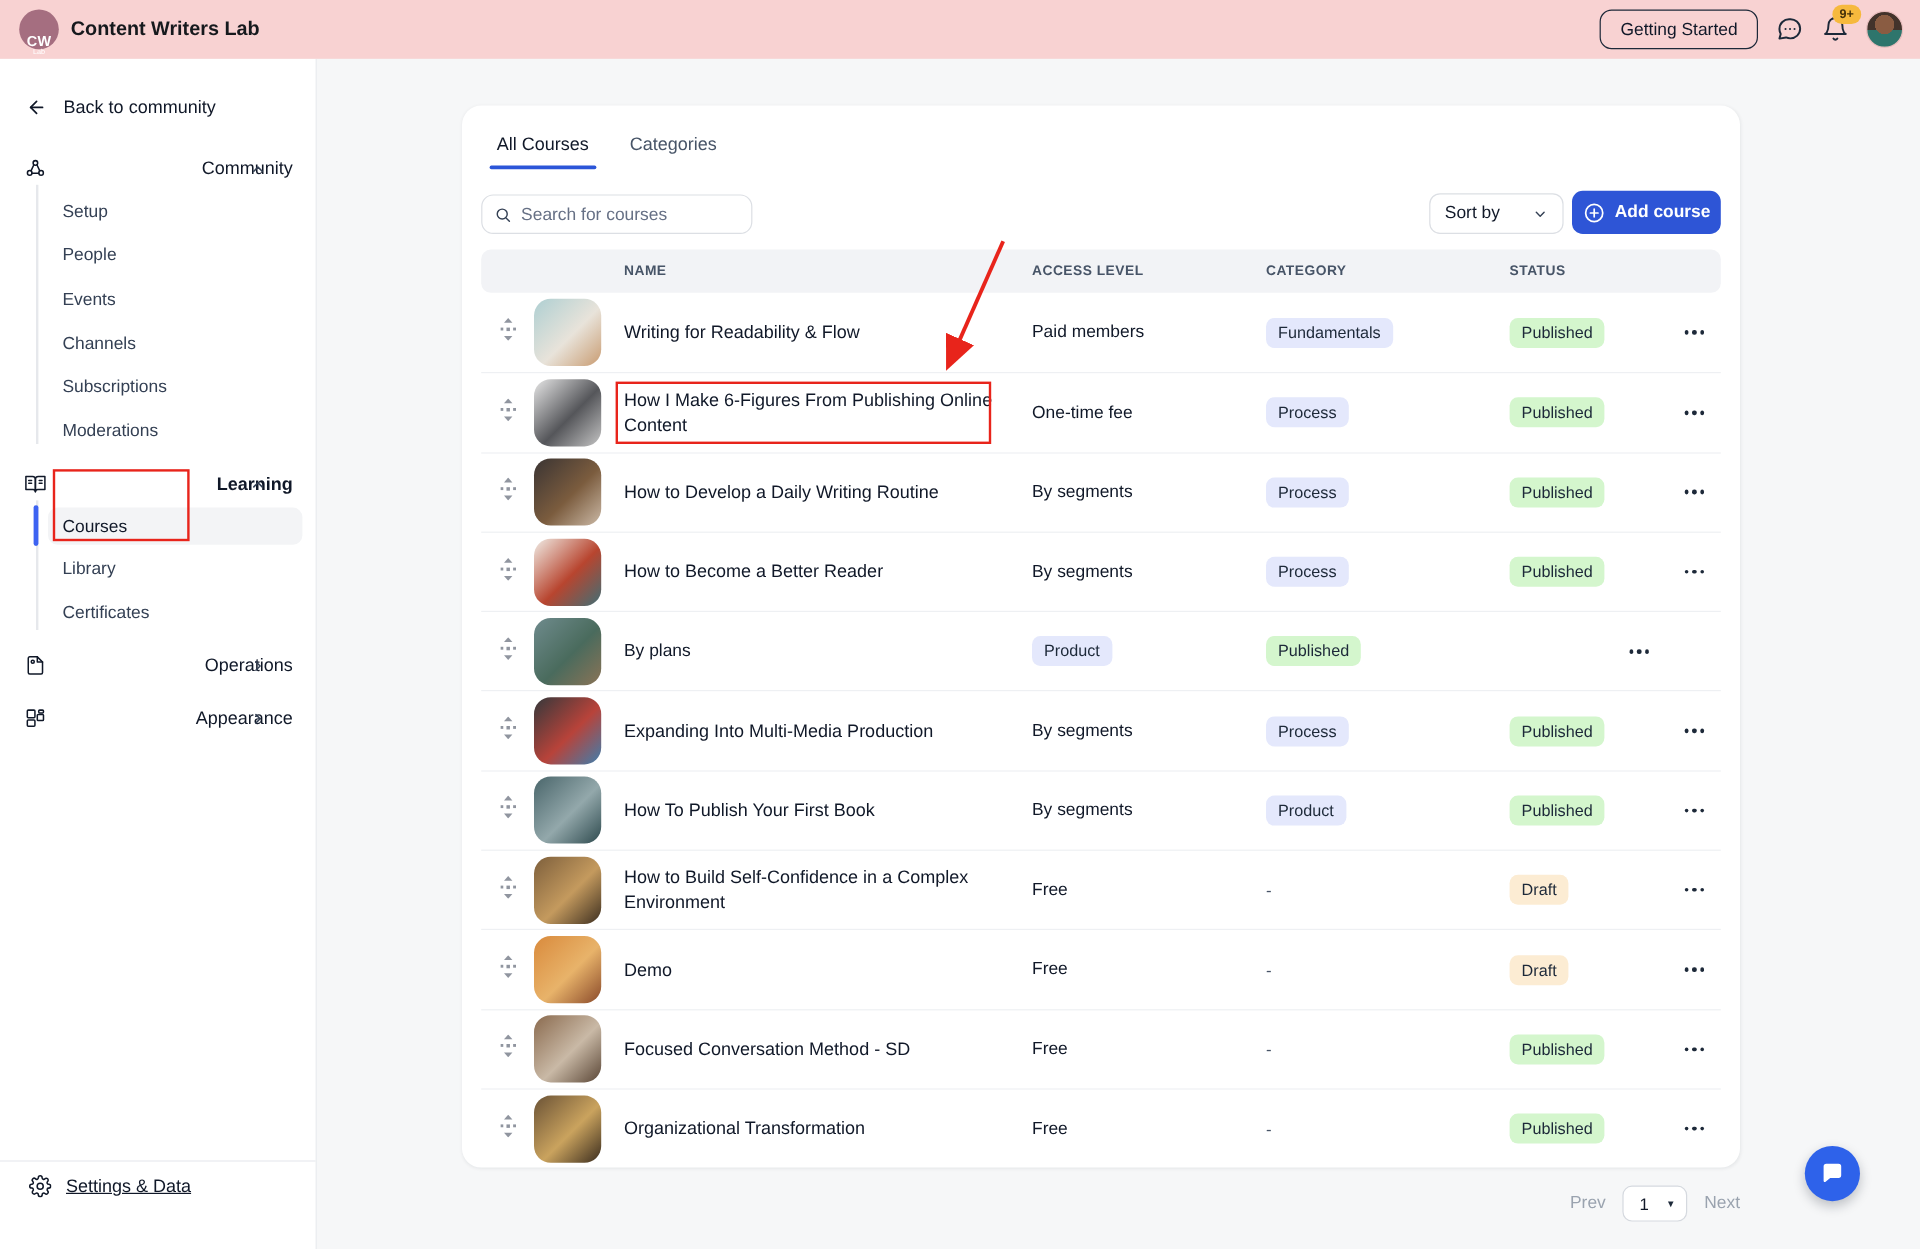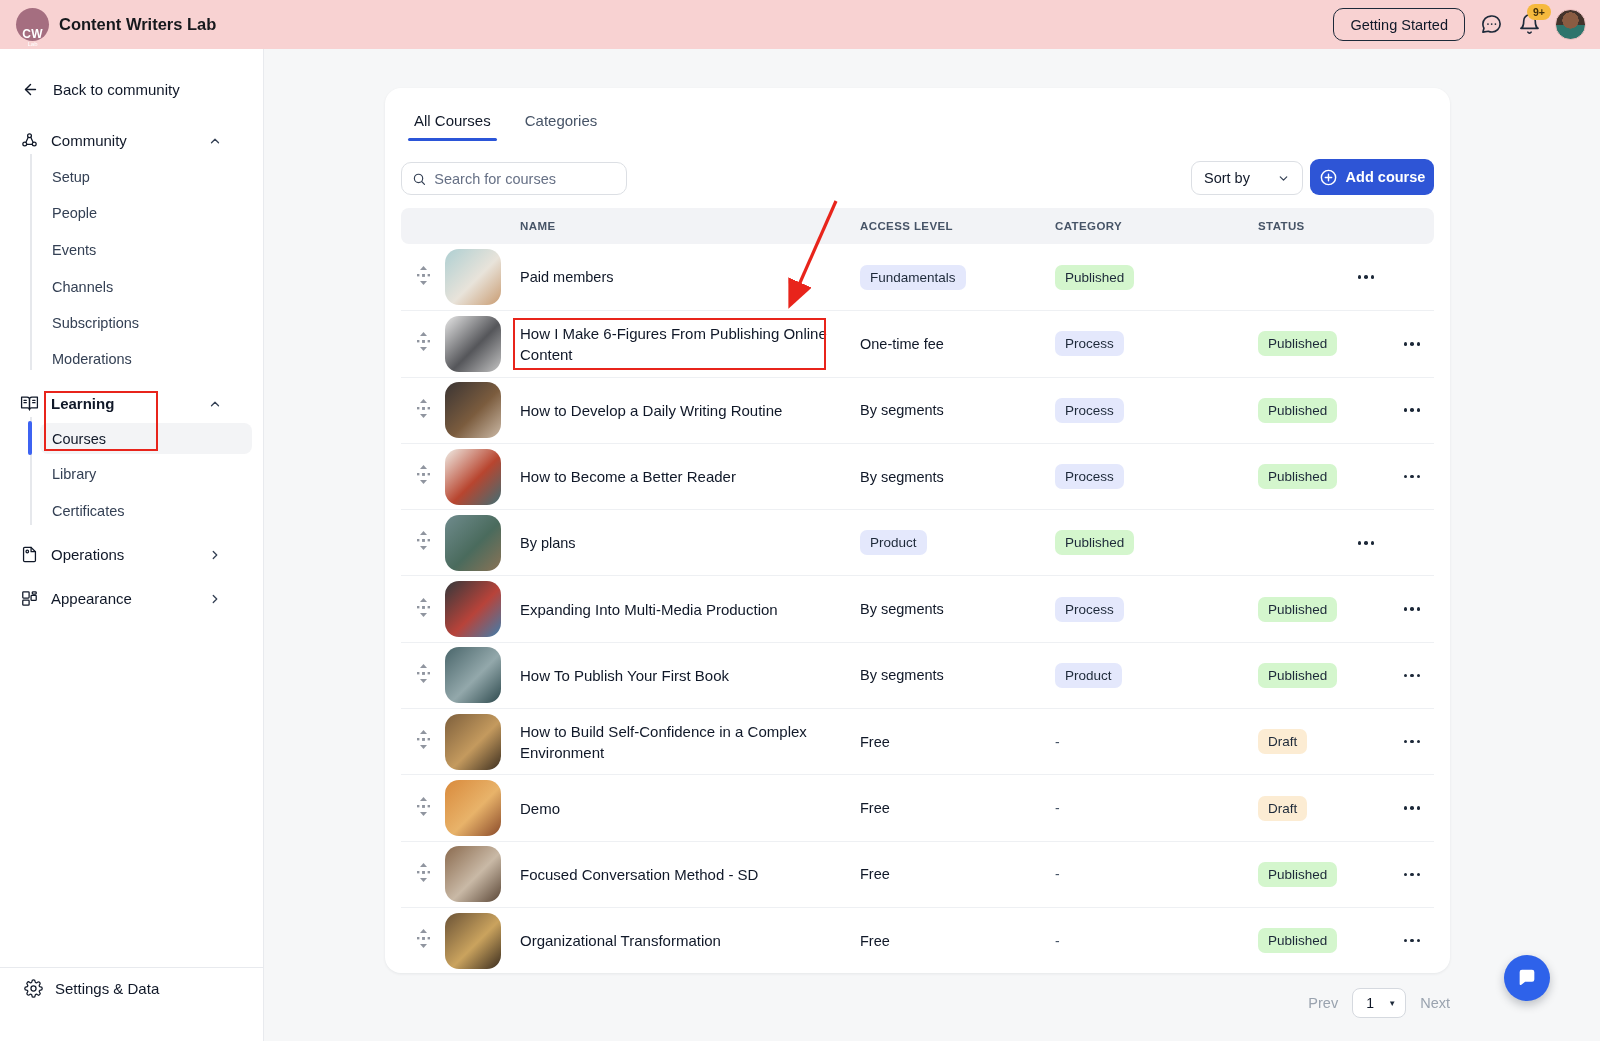--- a/index.html
+++ b/index.html
@@ -42,21 +42,21 @@
     background:
       radial-gradient(circle at 50% 36%, #8a5c42 0 34%, rgba(0,0,0,0) 35%),
       linear-gradient(180deg, #43332b 0 52%, #2e756c 52% 100%);
     border:1px solid #e7bcbc; cursor:pointer;
   }
   
   .sidebar {
     position:absolute; left:0; top:49px; width:264px; height:992px;
     background:#fff; border-right:1px solid #e8eaee; z-index:4;
   }
-  .snav { position:absolute; display:flex; align-items:center; gap:12px; font-size:15px; color:#101828; cursor:pointer; }
+  .snav { position:absolute; display:flex; align-items:center; gap:12px; font-size:15px; color:#101828; cursor:pointer;justify-content:space-between; }
   .snav .lbl { white-space:nowrap; }
   .sub { position:absolute; left:52px; font-size:14.5px; color:#344054; cursor:pointer; white-space:nowrap; }
   .guide { position:absolute; left:30px; width:1.5px; background:#e6e8ec; }
   .sel-item {
     position:absolute; left:40px; top:374px; width:212px; height:31px;
     background:#f3f4f6; border-radius:8px; display:flex; align-items:center;
     padding-left:12px; font-size:14.5px; font-weight:500; color:#101828; cursor:pointer;
   }
   .sel-bar { position:absolute; left:28px; top:372px; width:3.5px; height:34px; border-radius:3px; background:#3d63f2; }
   .chev-right-pos { position:absolute; right:22px; }
@@ -239,21 +239,21 @@
       <rect x="14" y="8" width="6.5" height="6.5" rx="1"></rect>
         <rect x="15.5" y="3.5" width="5" height="3" rx="1"></rect>
     </svg>
     <span class="lbl" style="font-weight:500;">Appearance</span>
     <svg class="chev-right-pos" width="14" height="14" viewBox="0 0 24 24" fill="none" stroke="#344054" stroke-width="2.2" stroke-linecap="round" stroke-linejoin="round">
         <path d="M9 18l6-6-6-6"></path>
       </svg>
   </div>
 
   <div class="side-divider"></div>
-  <div class="snav" style="left:24px; top:930px;">
+  <div class="snav" style="left:24px; top:930px;text-decoration:underline;">
     <svg width="19" height="19" viewBox="0 0 24 24" fill="none" stroke="#101828" stroke-width="1.6" stroke-linecap="round" stroke-linejoin="round">
       <circle cx="12" cy="12" r="3.2"></circle>
       <path d="M19.4 15a1.7 1.7 0 0 0 .34 1.87l.06.06a2 2 0 1 1-2.83 2.83l-.06-.06a1.7 1.7 0 0 0-1.87-.34 1.7 1.7 0 0 0-1 1.56V21a2 2 0 1 1-4 0v-.09a1.7 1.7 0 0 0-1-1.56 1.7 1.7 0 0 0-1.87.34l-.06.06a2 2 0 1 1-2.83-2.83l.06-.06a1.7 1.7 0 0 0 .34-1.87 1.7 1.7 0 0 0-1.56-1H3a2 2 0 1 1 0-4h.09a1.7 1.7 0 0 0 1.56-1 1.7 1.7 0 0 0-.34-1.87l-.06-.06a2 2 0 1 1 2.83-2.83l.06.06a1.7 1.7 0 0 0 1.87.34h.01a1.7 1.7 0 0 0 1-1.56V3a2 2 0 1 1 4 0v.09a1.7 1.7 0 0 0 1 1.56 1.7 1.7 0 0 0 1.87-.34l.06-.06a2 2 0 1 1 2.83 2.83l-.06.06a1.7 1.7 0 0 0-.34 1.87v.01a1.7 1.7 0 0 0 1.56 1H21a2 2 0 1 1 0 4h-.09a1.7 1.7 0 0 0-1.56 1z"></path>
     </svg>
     <span class="lbl">Settings &amp; Data</span>
   </div>
 </div>
 
 <div class="main">
   <div class="card">
@@ -300,20 +300,21 @@
             <div class="drag"><svg width="13" height="19" viewBox="0 0 13 19" fill="#6b7280">
                 <polygon points="6.5,0 10,4 3,4"></polygon>
                 <rect x="0" y="8" width="2.4" height="2.4"></rect>
                 <rect x="5.05" y="8" width="2.9" height="2.9"></rect>
                 <rect x="10.6" y="8" width="2.4" height="2.4"></rect>
                 <polygon points="6.5,19 10,15 3,15"></polygon>
               </svg></div>
             <div>
               <div class="thumb" style="background: linear-gradient(135deg, rgb(174, 207, 210) 0%, rgb(232, 227, 218) 55%, rgb(201, 156, 114) 100%);"></div>
             </div>
+            <div class="cname">Writing for Readability &amp; Flow</div>
             <div class="caccess">Paid members</div>
             <div><span class="badge cat">Fundamentals</span></div>
             <div><span class="badge published">Published</span></div>
             <div class="dots">
               <i></i>
               <i></i>
               <i></i>
             </div>
           </div>
           <div class="trow">

